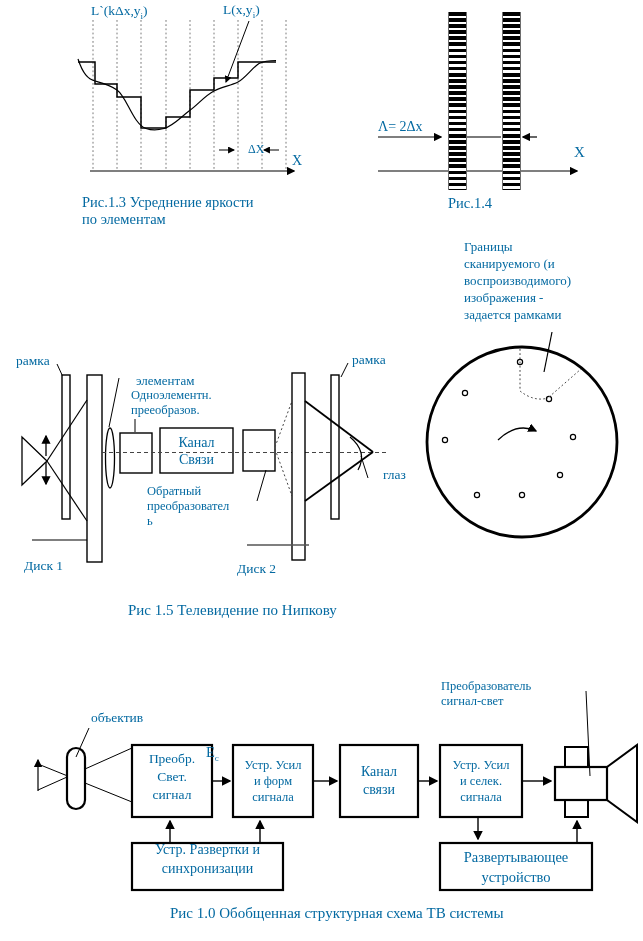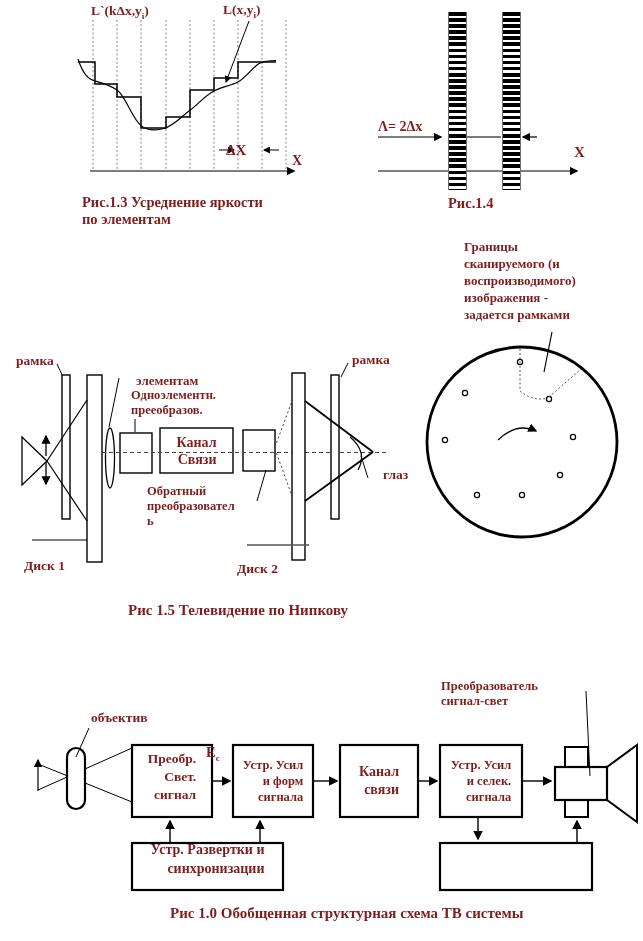--- a/index.html
+++ b/index.html
@@ -1,22 +1,22 @@
 <!DOCTYPE html>
 <html><head>
 <meta charset="utf-8">
 <style>
   html,body{margin:0;padding:0;background:#fff;}
   .page{position:relative;width:643px;height:941px;background:#fff;overflow:hidden;
         font-family:"Liberation Serif",serif;color:#000;}
   .art{position:absolute;left:0;top:0;}
-  .lbl{position:absolute;white-space:pre-line;color:#7f1d1d;line-height:1.18;font-weight:bold;}
+  .lbl{position:absolute;white-space:pre-line;color:#0369a1;line-height:1.18;}
   .center{text-align:left;}
   .sub{font-size:9px;vertical-align:-4px;}
-  .boxtext{display:flex;align-items:center;justify-content:center;text-align:right;}
+  .boxtext{display:flex;align-items:center;justify-content:center;text-align:center;}
   .bar-grating{position:absolute;width:17px;height:178px;border-left:1px solid #6e6e6e;border-right:1px solid #6e6e6e;
     background:repeating-linear-gradient(180deg,#000 0px,#000 3.6px,#fff 3.6px,#fff 6.1px);}
 </style>
 </head>
 <body>
 
 <div class="page">
 
   <svg class="art" width="643" height="941" viewBox="0 0 643 941">
     <defs>
@@ -129,21 +129,21 @@
       <rect x="555" y="767" width="52" height="33" stroke-width="2.2" fill="#fff"></rect>
       <line x1="586" y1="691" x2="590" y2="776" stroke-width="1"></line>
     </g>
   </svg>
 
   <div class="bar-grating" style="left:448px;top:12px;"></div>
   <div class="bar-grating" style="left:502px;top:12px;"></div>
 
   <div class="lbl" style="left:91px;top:3px;font-size:13.5px;"><span>L`(kΔx,y</span><span class="sub">i</span><span>)</span></div>
   <div class="lbl" style="left:223px;top:2px;font-size:13.5px;"><span>L(x,y</span><span class="sub">i</span><span>)</span></div>
-  <div class="lbl" style="left:226px;top:142px;font-size:15px;">ΔX</div>
+  <div class="lbl" style="left:248px;top:142px;font-size:12px;">ΔX</div>
   <div class="lbl" style="left:292px;top:153px;font-size:14px;">X</div>
   <div class="lbl center" style="left:82px;top:194px;width:205px;font-size:14.5px;">Рис.1.3 Усреднение яркости
 по элементам</div>
 
   <div class="lbl" style="left:378px;top:119px;font-size:14px;">Λ= 2Δx</div>
   <div class="lbl" style="left:574px;top:144px;font-size:15px;">X</div>
   <div class="lbl" style="left:448px;top:195px;font-size:14.5px;">Рис.1.4</div>
 
   <div class="lbl" style="left:16px;top:353px;font-size:13.5px;">рамка</div>
   <div class="lbl" style="left:352px;top:352px;font-size:13.5px;">рамка</div>
@@ -173,17 +173,19 @@
   <div class="lbl boxtext" style="left:233px;top:745px;width:80px;height:72px;font-size:12.5px;line-height:16px;">Устр. Усил
 и форм
 сигнала</div>
   <div class="lbl boxtext" style="left:340px;top:745px;width:78px;height:72px;font-size:14px;line-height:18px;">Канал
 связи</div>
   <div class="lbl boxtext" style="left:440px;top:745px;width:82px;height:72px;font-size:12.5px;line-height:16px;">Устр. Усил
 и селек.
 сигнала</div>
   <div class="lbl boxtext" style="left:132px;top:843px;width:151px;height:32px;font-size:14px;line-height:19px;">Устр. Развертки и
 синхронизации</div>
+  <div class="lbl boxtext" style="left:440px;top:843px;width:152px;height:47px;font-size:14.5px;line-height:20px;">Развертывающее
+устройство</div>
   <div class="lbl center" style="left:441px;top:679px;width:160px;font-size:12.5px;line-height:15px;">Преобразователь
 сигнал-свет</div>
   <div class="lbl" style="left:170px;top:905px;font-size:15px;">Рис 1.0 Обобщенная структурная схема ТВ системы</div>
 
 </div>
 
 </body></html>

